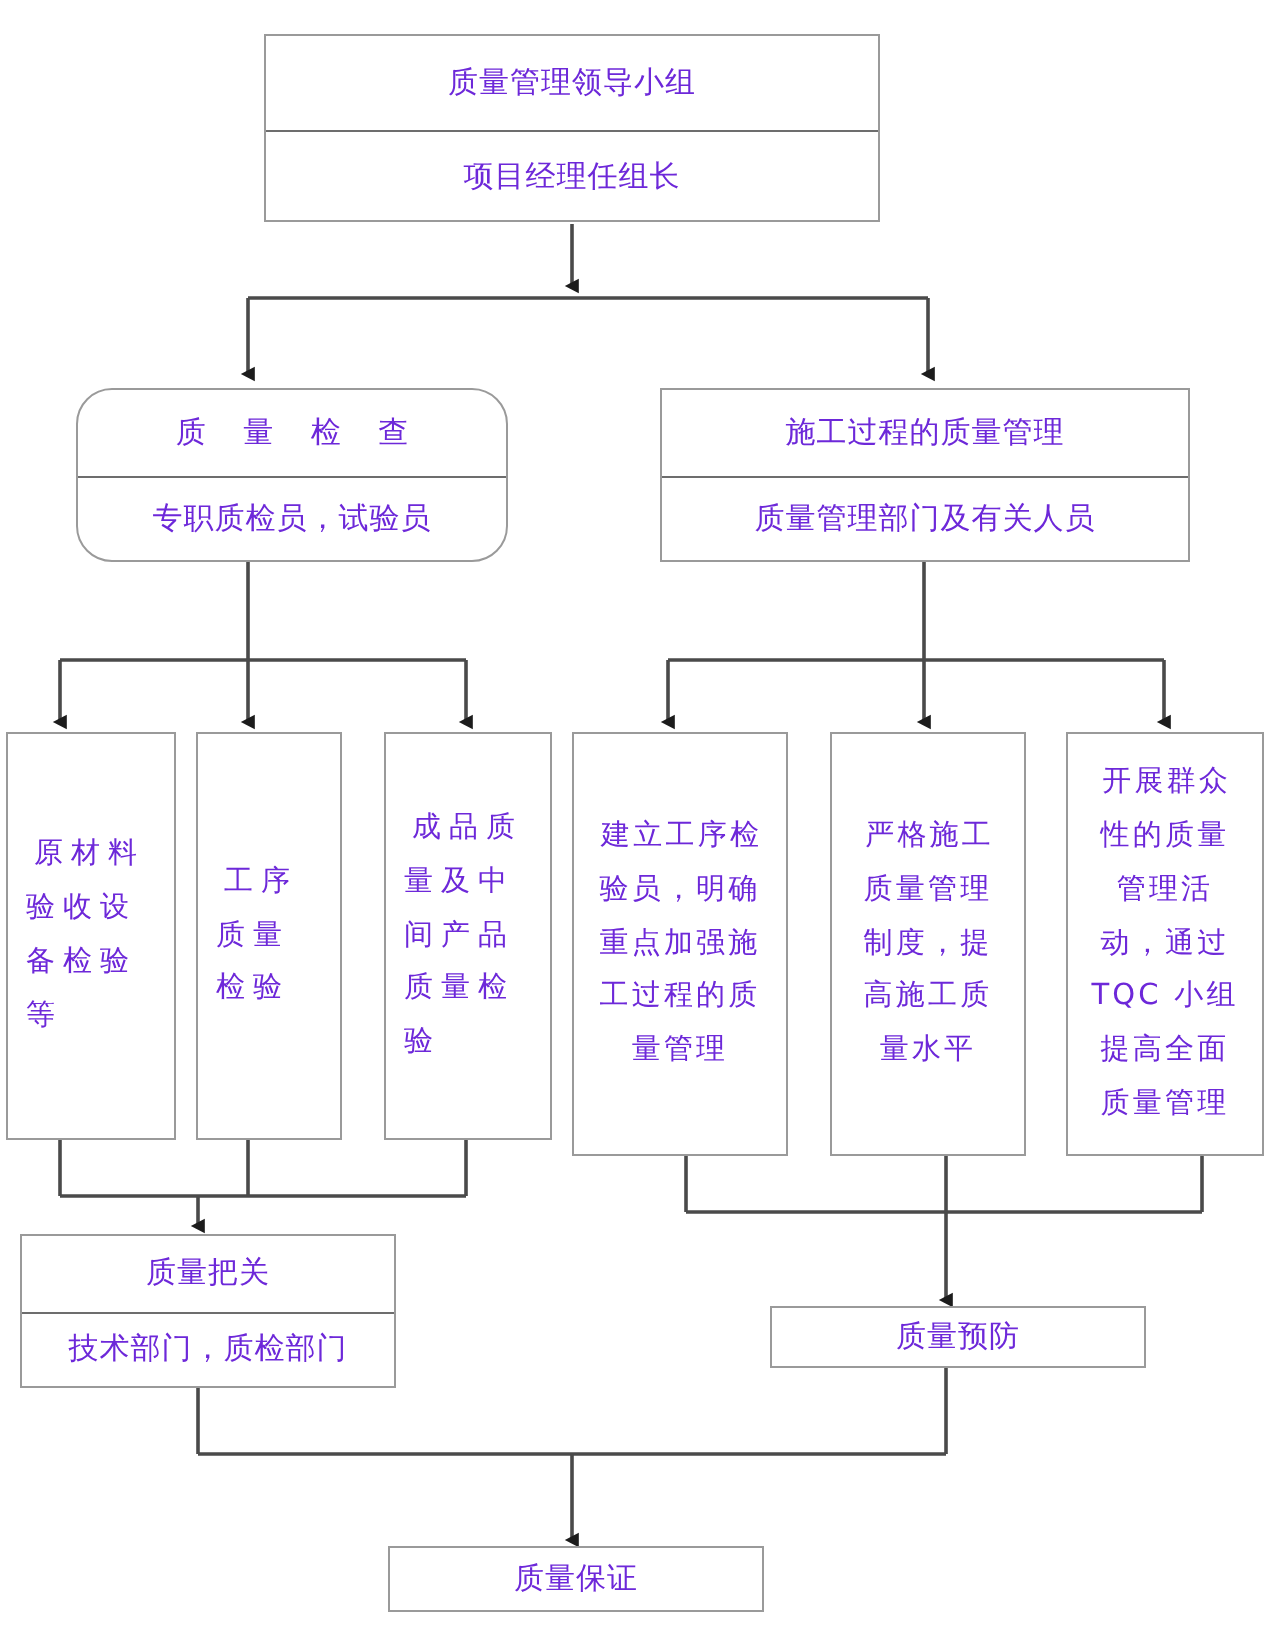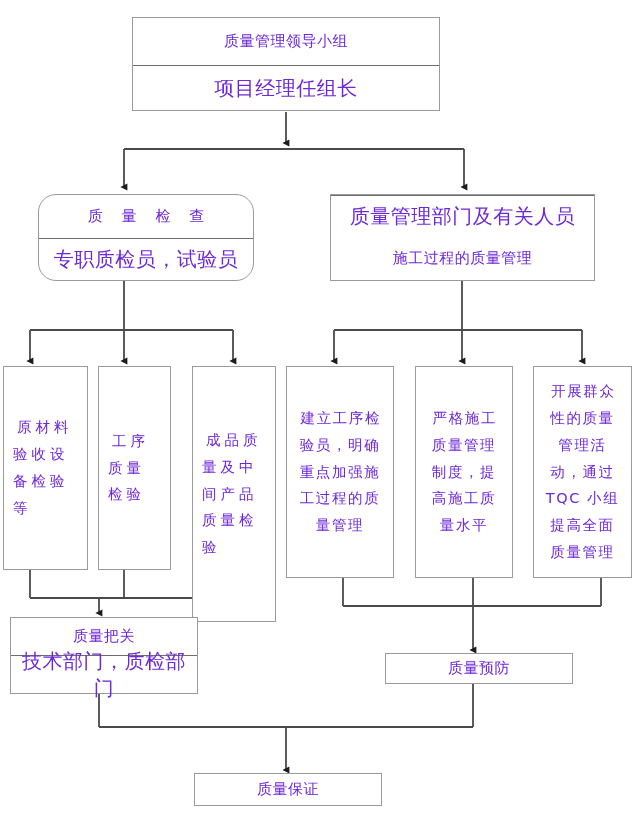--- a/index.html
+++ b/index.html
@@ -48,21 +48,21 @@
     border-top: 1px solid #6d6d6d;
   }
   .node .cell.single {
     flex: 1 1 auto;
   }
   .title-cell {
     font-size: 15px;
     letter-spacing: 0.5px;
   }
   .sub-cell {
-    font-size: 20px;
+    font-size: 15px;
     letter-spacing: 0.5px;
   }
   .spaced-title {
     letter-spacing: 7px;
     text-indent: 7px;
   }
   .leaf {
     font-size: 14.5px;
     line-height: 1.85;
     letter-spacing: 2.4px;
@@ -136,37 +136,37 @@
     <div class="cell title-cell" style="height:48px;">质量管理领导小组</div>
     <div class="cell sub-cell divider-top" style="height:45px;">项目经理任组长</div>
   </div>
 
   <div class="node" style="left:38px; top:194px; width:216px; height:87px;border-radius:18px;">
     <div class="cell title-cell spaced-title" style="height:44px;">质 量 检 查</div>
     <div class="cell sub-cell divider-top" style="height:42px;">专职质检员，试验员</div>
   </div>
 
   <div class="node" style="left:330px; top:194px; width:265px; height:87px;">
+    <div class="cell title-cell" style="height:44px;">施工过程的质量管理</div>
     <div class="cell sub-cell divider-top" style="height:42px;">质量管理部门及有关人员</div>
-    <div class="cell title-cell" style="height:44px;">施工过程的质量管理</div>
   </div>
 
   <div class="node" style="left:3px; top:366px; width:85px; height:204px;">
     <div class="cell single leaf leaf-narrow">
       <span class="leaf-inner">原材料验收设备检验等</span>
     </div>
   </div>
 
   <div class="node" style="left:98px; top:366px; width:73px; height:204px;">
     <div class="cell single leaf leaf-narrow">
       <span class="leaf-inner">工序质量检验</span>
     </div>
   </div>
 
-  <div class="node" style="left:192px; top:366px; width:84px; height:256px;">
+  <div class="node" style="left:192px; top:366px; width:84px; height:204px;">
     <div class="cell single leaf leaf-narrow">
       <span class="leaf-inner">成品质量及中间产品质量检验</span>
     </div>
   </div>
 
   <div class="node" style="left:286px; top:366px; width:108px; height:212px;font-family:Liberation Serif, serif;">
     <div class="cell single leaf leaf-wide">
       <span class="leaf-inner">建立工序检验员，明确重点加强施工过程的质量管理</span>
     </div>
   </div>

